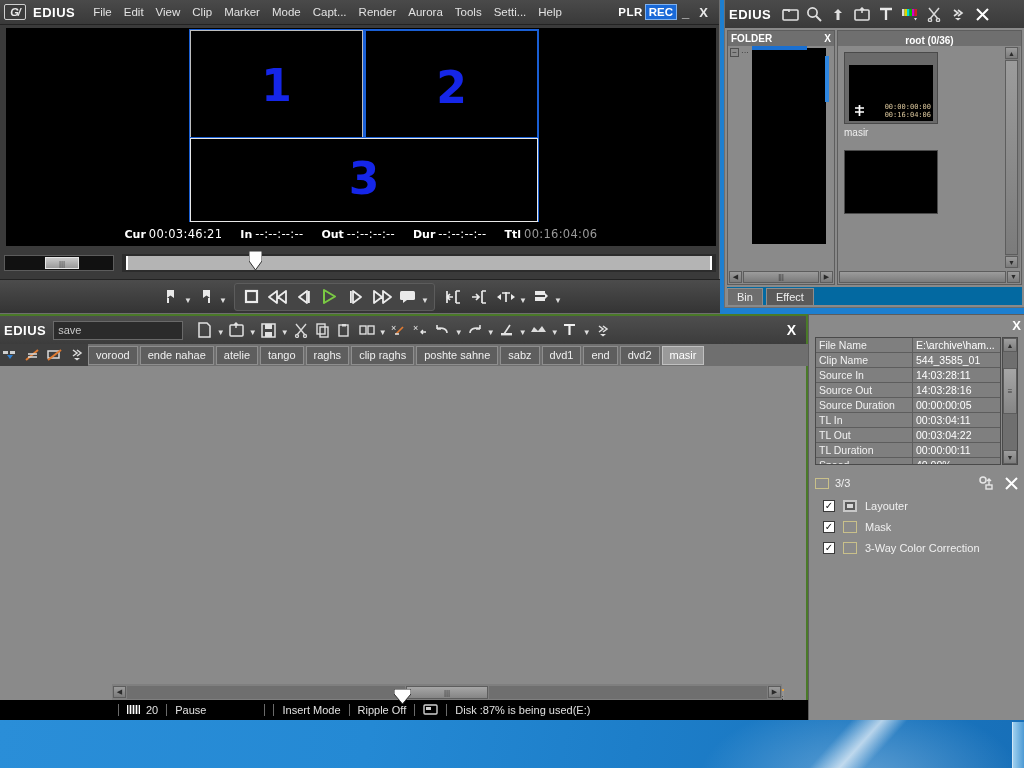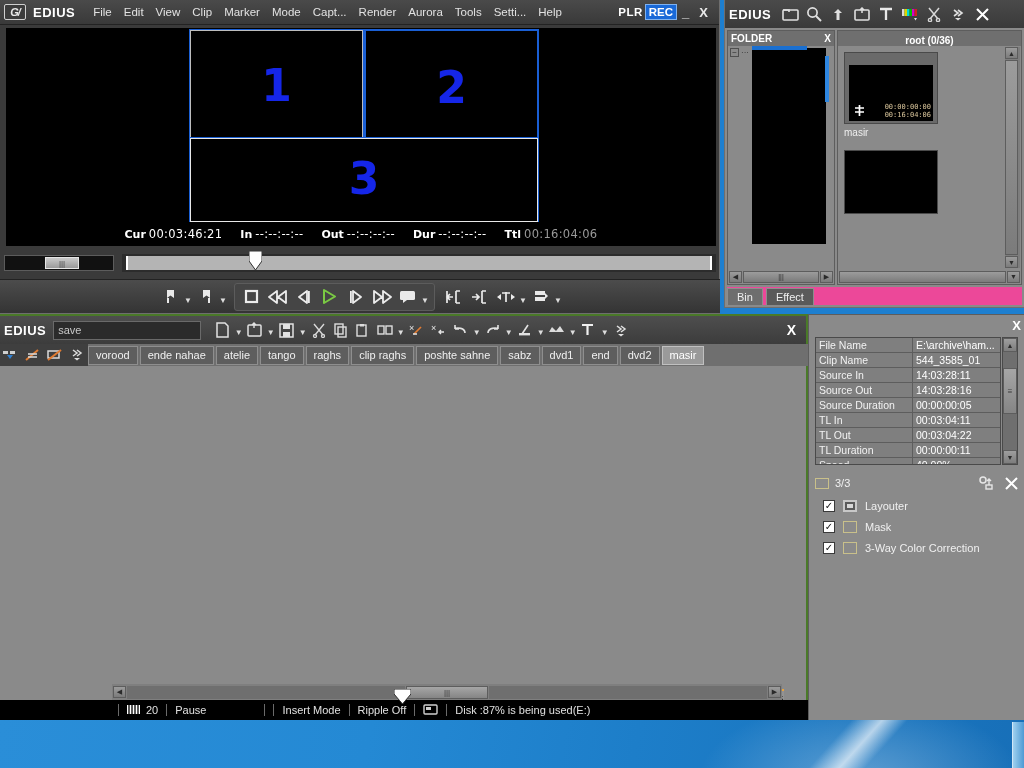--- a/index.html
+++ b/index.html
@@ -134,35 +134,35 @@
   .thumb-wrap{ width:94px; }
   .thumb{ width:94px; height:72px; background:#6a6a6a; border:1px solid #4a4a4a; padding:12px 4px 2px 4px;}
   .thumb-inner{ width:100%; height:100%; background:#000; position:relative;}
   .thumb-tc{ position:absolute; right:2px; bottom:2px; color:#d8c49a; font-size:7px; line-height:8px; text-align:right;
              font-family:"DejaVu Sans Mono", monospace;}
   .thumb-ico{ position:absolute; left:4px; bottom:3px; color:#fff; font-size:12px; line-height:10px;}
   .thumb-label{ color:#efefef; font-size:10px; padding-top:3px;}
   .thumb2{ position:absolute; left:6px; top:104px; width:94px; height:64px; background:#000; border:1px solid #4a4a4a;}
   .bin-vscroll{ position:absolute; right:1px; top:1px; bottom:1px; width:15px; background:#7d7d7d; display:flex; flex-direction:column; gap:1px;}
   .bin-bottom{ height:15px; background:#8a8a8a; display:flex; align-items:center; gap:1px; padding:0 1px;}
-  .bin-tabs{ position:absolute; left:2px; bottom:2px; right:2px; height:18px; background:#ec4899; display:flex; align-items:flex-end;}
+  .bin-tabs{ position:absolute; left:2px; bottom:2px; right:2px; height:18px; background:#0369a1; display:flex; align-items:flex-end;}
   .btab{ height:17px; padding:0 9px; display:flex; align-items:center; color:#efefef; font-size:11px;
          background:#6e6e6e; border:1px solid #8d8d8d; border-bottom:none; margin-right:3px;}
   .btab.inactive{ background:#5a5a5a; }
 
   
   #tl{
     position:absolute; left:0; top:314px; width:808px; height:408px;
     background:#8a8a8a; border:2px solid #4a7a28; border-left:none;
   }
   .tl-title{
     height:28px; background:linear-gradient(#4e4e4e,#3c3c3c); display:flex; align-items:center; padding:0 4px; gap:1px;
   }
   .tl-title .brand{ color:#fff; font-weight:bold; font-size:13px; margin-right:6px; letter-spacing:.5px;}
-  .proj-field{ width:148px; height:19px; background:#2b2b2b; border:1px solid #6a6a6a; color:#c9c9c9;
+  .proj-field{ width:130px; height:19px; background:#2b2b2b; border:1px solid #6a6a6a; color:#c9c9c9;
                font-size:11px; display:flex; align-items:center; padding:0 4px; margin-right:10px;}
   .ticon{ width:21px; height:22px; display:flex; align-items:center; justify-content:center; color:#e2e2e2;}
   .tcar{ width:9px; height:22px; display:flex; align-items:flex-end; justify-content:center; color:#ddd; font-size:8px; padding-bottom:4px;}
   .tl-close{ margin-left:auto; color:#fff; font-size:14px; font-weight:bold; padding:0 6px;}
 
   .tl-toolrow{ position:absolute; left:0; top:28px; width:924px; height:22px; background:#3f3f3f; display:flex; align-items:center;}
   .ttool{ width:22px;height:20px; display:flex; align-items:center; justify-content:center; color:#ddd;}
   .tl-tabs{ flex:1; height:22px; background:#6f6f6f; display:flex; align-items:center; overflow:hidden; }
   .seqtab{ height:19px; padding:0 7px; display:flex; align-items:center; color:#f0f0f0; font-size:11px;
            background:#5e5e5e; border:1px solid #8e8e8e; margin-right:2px; white-space:nowrap;}

